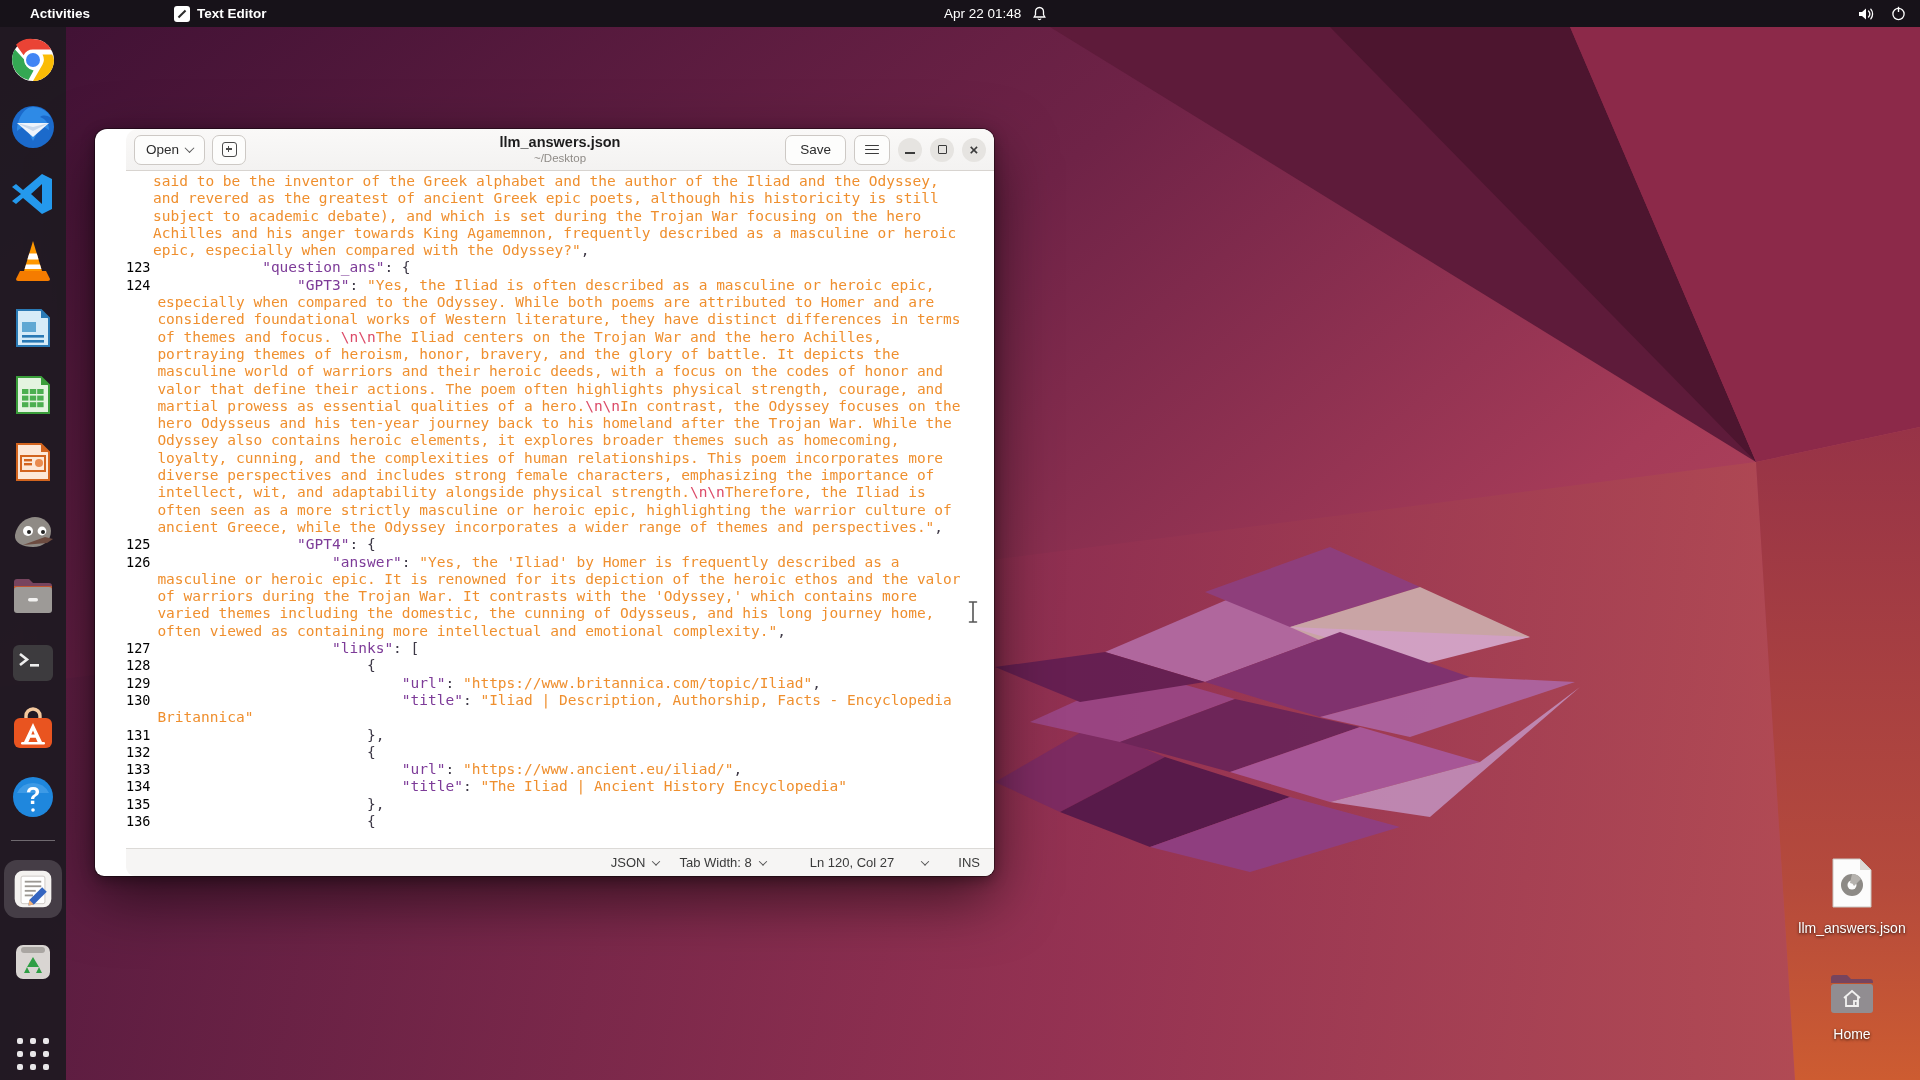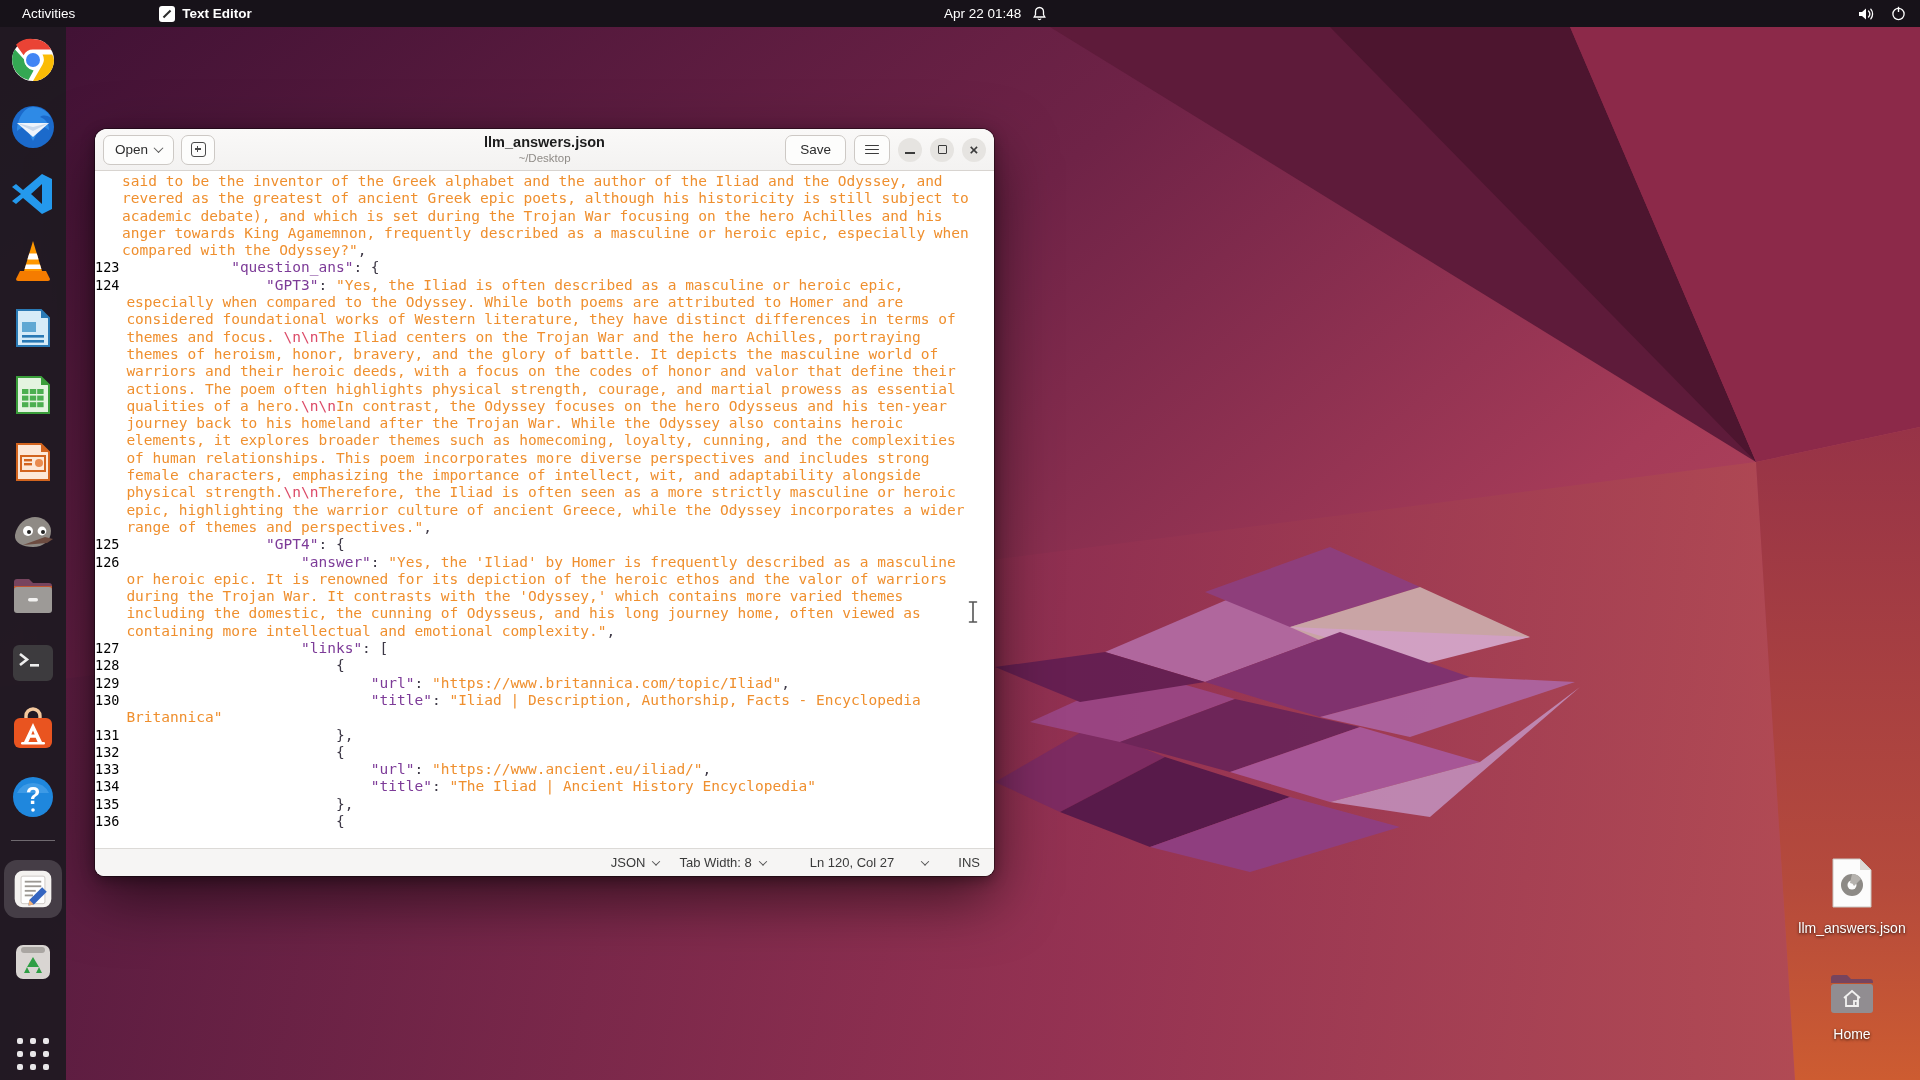--- a/index.html
+++ b/index.html
@@ -4,21 +4,21 @@
 <style>
   * { margin:0; padding:0; box-sizing:border-box; }
   html,body { width:1920px; height:1080px; overflow:hidden; background:#2a0f28; font-family:"Liberation Sans", sans-serif; }
 
   
   #wallpaper { position:absolute; left:0; top:27px; width:1920px; height:1053px; }
 
   
   #topbar { position:absolute; left:0; top:0; width:1920px; height:27px; background:#171219;
             color:#fff; display:flex; align-items:center; font-size:13.5px; z-index:50; }
-  #activities { margin-left:16px; padding:0 6px; cursor:pointer; }
+  #activities { margin-left:24px; padding:0 6px; cursor:pointer;font-weight:bold; }
   #focused-app { margin-left:78px; display:flex; align-items:center; gap:7px; font-weight:bold; }
   .appicon { width:16px; height:16px; border-radius:3px; background:#fff; position:relative; }
   .appicon::after { content:""; position:absolute; left:3px; top:7px; width:10px; height:2px;
                     background:#2b2b2b; transform:rotate(-45deg); }
   #clock-area { position:absolute; left:50%; top:0; height:27px; transform:translateX(-16px);
                 display:flex; align-items:center; gap:12px; font-weight:normal; }
   #tray { position:absolute; right:14px; top:0; height:27px; display:flex; align-items:center; gap:16px; }
   #tray svg, #clock-area svg { display:block; }
 
   
@@ -29,21 +29,21 @@
   .dock-sep { width:44px; height:1px; background:rgba(255,255,255,.35); flex:0 0 auto; }
   .active-tile { width:58px; height:58px; background:rgba(255,255,255,.16); border-radius:13px;
                  display:flex; align-items:center; justify-content:center; position:relative; flex:0 0 auto; }
   #dock-spacer { flex:1 1 auto; }
   .grid-dots { width:40px; height:40px; display:grid; grid-template-columns:repeat(3,1fr); place-items:center; }
   .grid-dots i { width:6px; height:6px; border-radius:2px; background:#e8e6e8; }
 
   
   #win { position:absolute; left:95px; top:129px; width:899px; height:747px; border-radius:12px 12px 9px 9px;
          background:#fff; box-shadow:0 0 0 1px rgba(0,0,0,.38), 0 22px 60px rgba(0,0,0,.55), 0 4px 14px rgba(0,0,0,.35);
-         z-index:30; display:flex; flex-direction:column; }
+         z-index:30; display:flex; flex-direction:column;padding-left:31px; }
   #headerbar { height:42px; flex:0 0 auto; background:linear-gradient(#faf9f8,#f3f2f1); border-bottom:1px solid #d8d4d0;
                border-radius:12px 12px 0 0; display:flex; align-items:center; padding:0 8px; position:relative; }
   .hbtn { height:30px; background:#fdfdfc; border:1px solid #cdc9c5; border-radius:7px; display:flex;
           align-items:center; justify-content:center; gap:7px; font-size:13.5px; color:#2c2c2c; cursor:pointer; }
   #open-btn { padding:0 11px; }
   #newdoc-btn { width:34px; margin-left:7px; }
   .chev { width:7px; height:7px; border-right:1.6px solid #5a5a5a; border-bottom:1.6px solid #5a5a5a;
           transform:rotate(45deg) translate(-1px,-1px); }
   .newdoc-glyph { width:15px; height:15px; border:1.6px solid #4a4a4a; border-radius:3px; position:relative; }
   .newdoc-glyph::before, .newdoc-glyph::after { content:""; position:absolute; background:#4a4a4a; }

